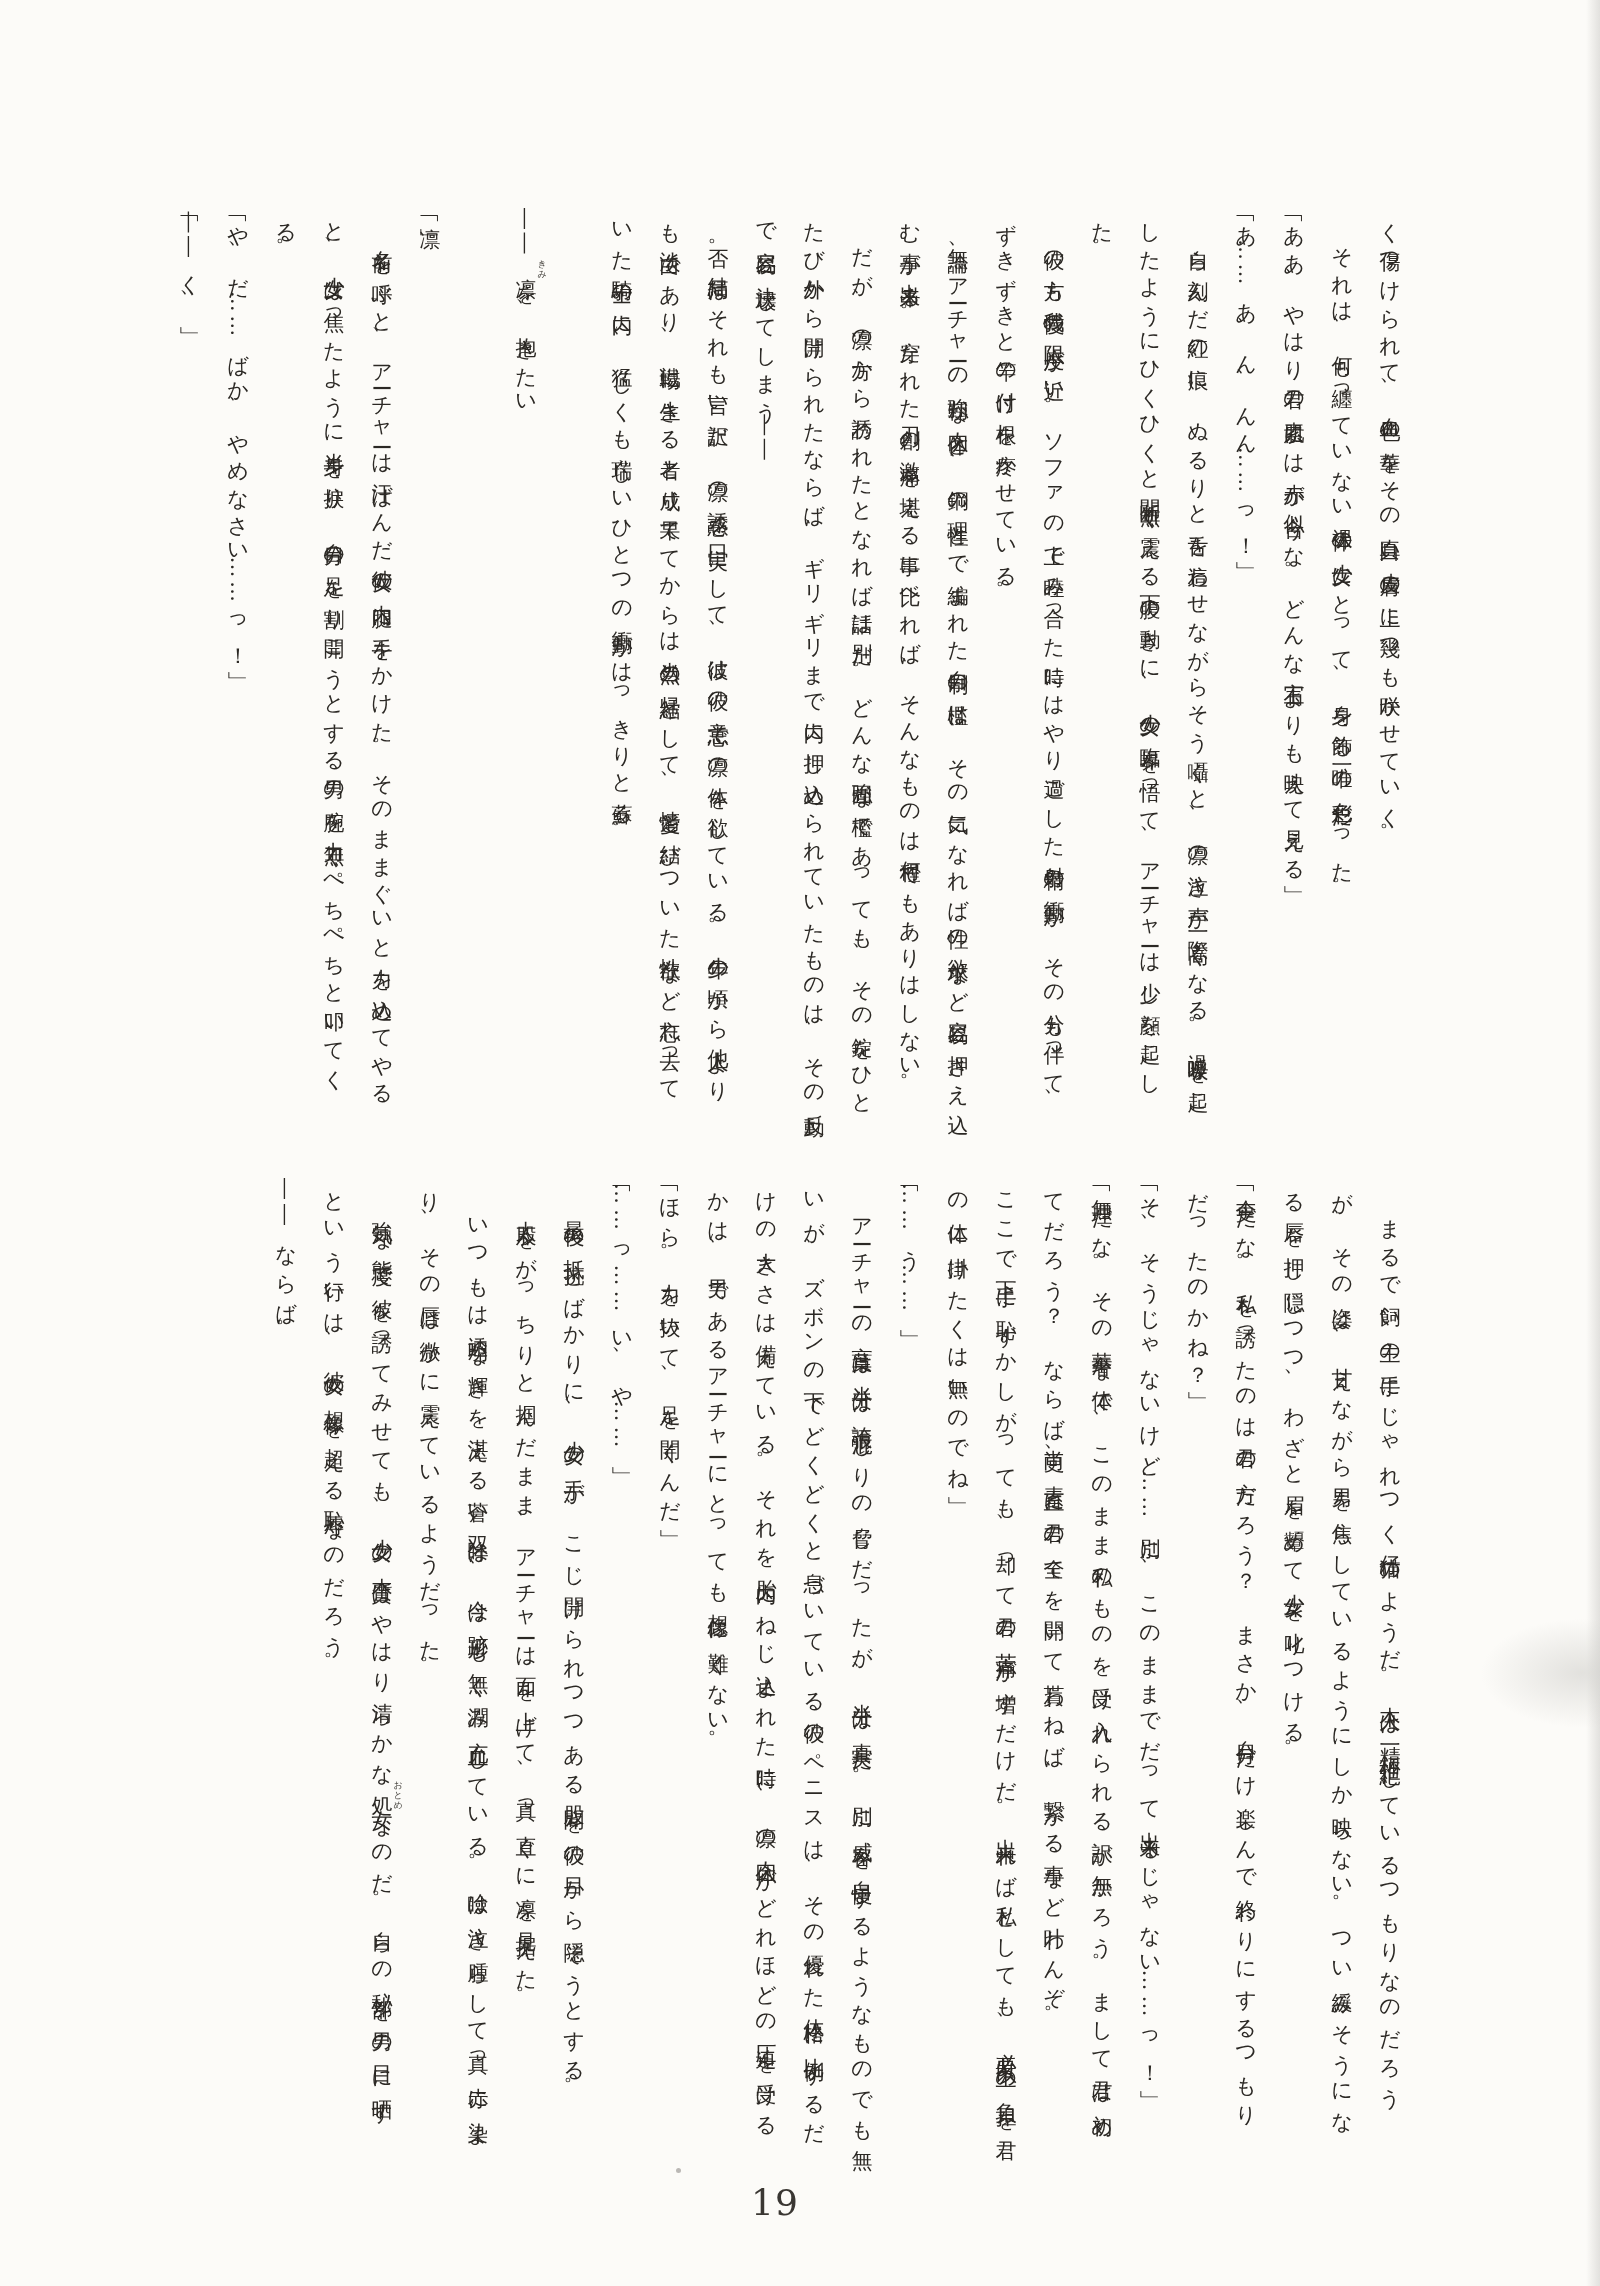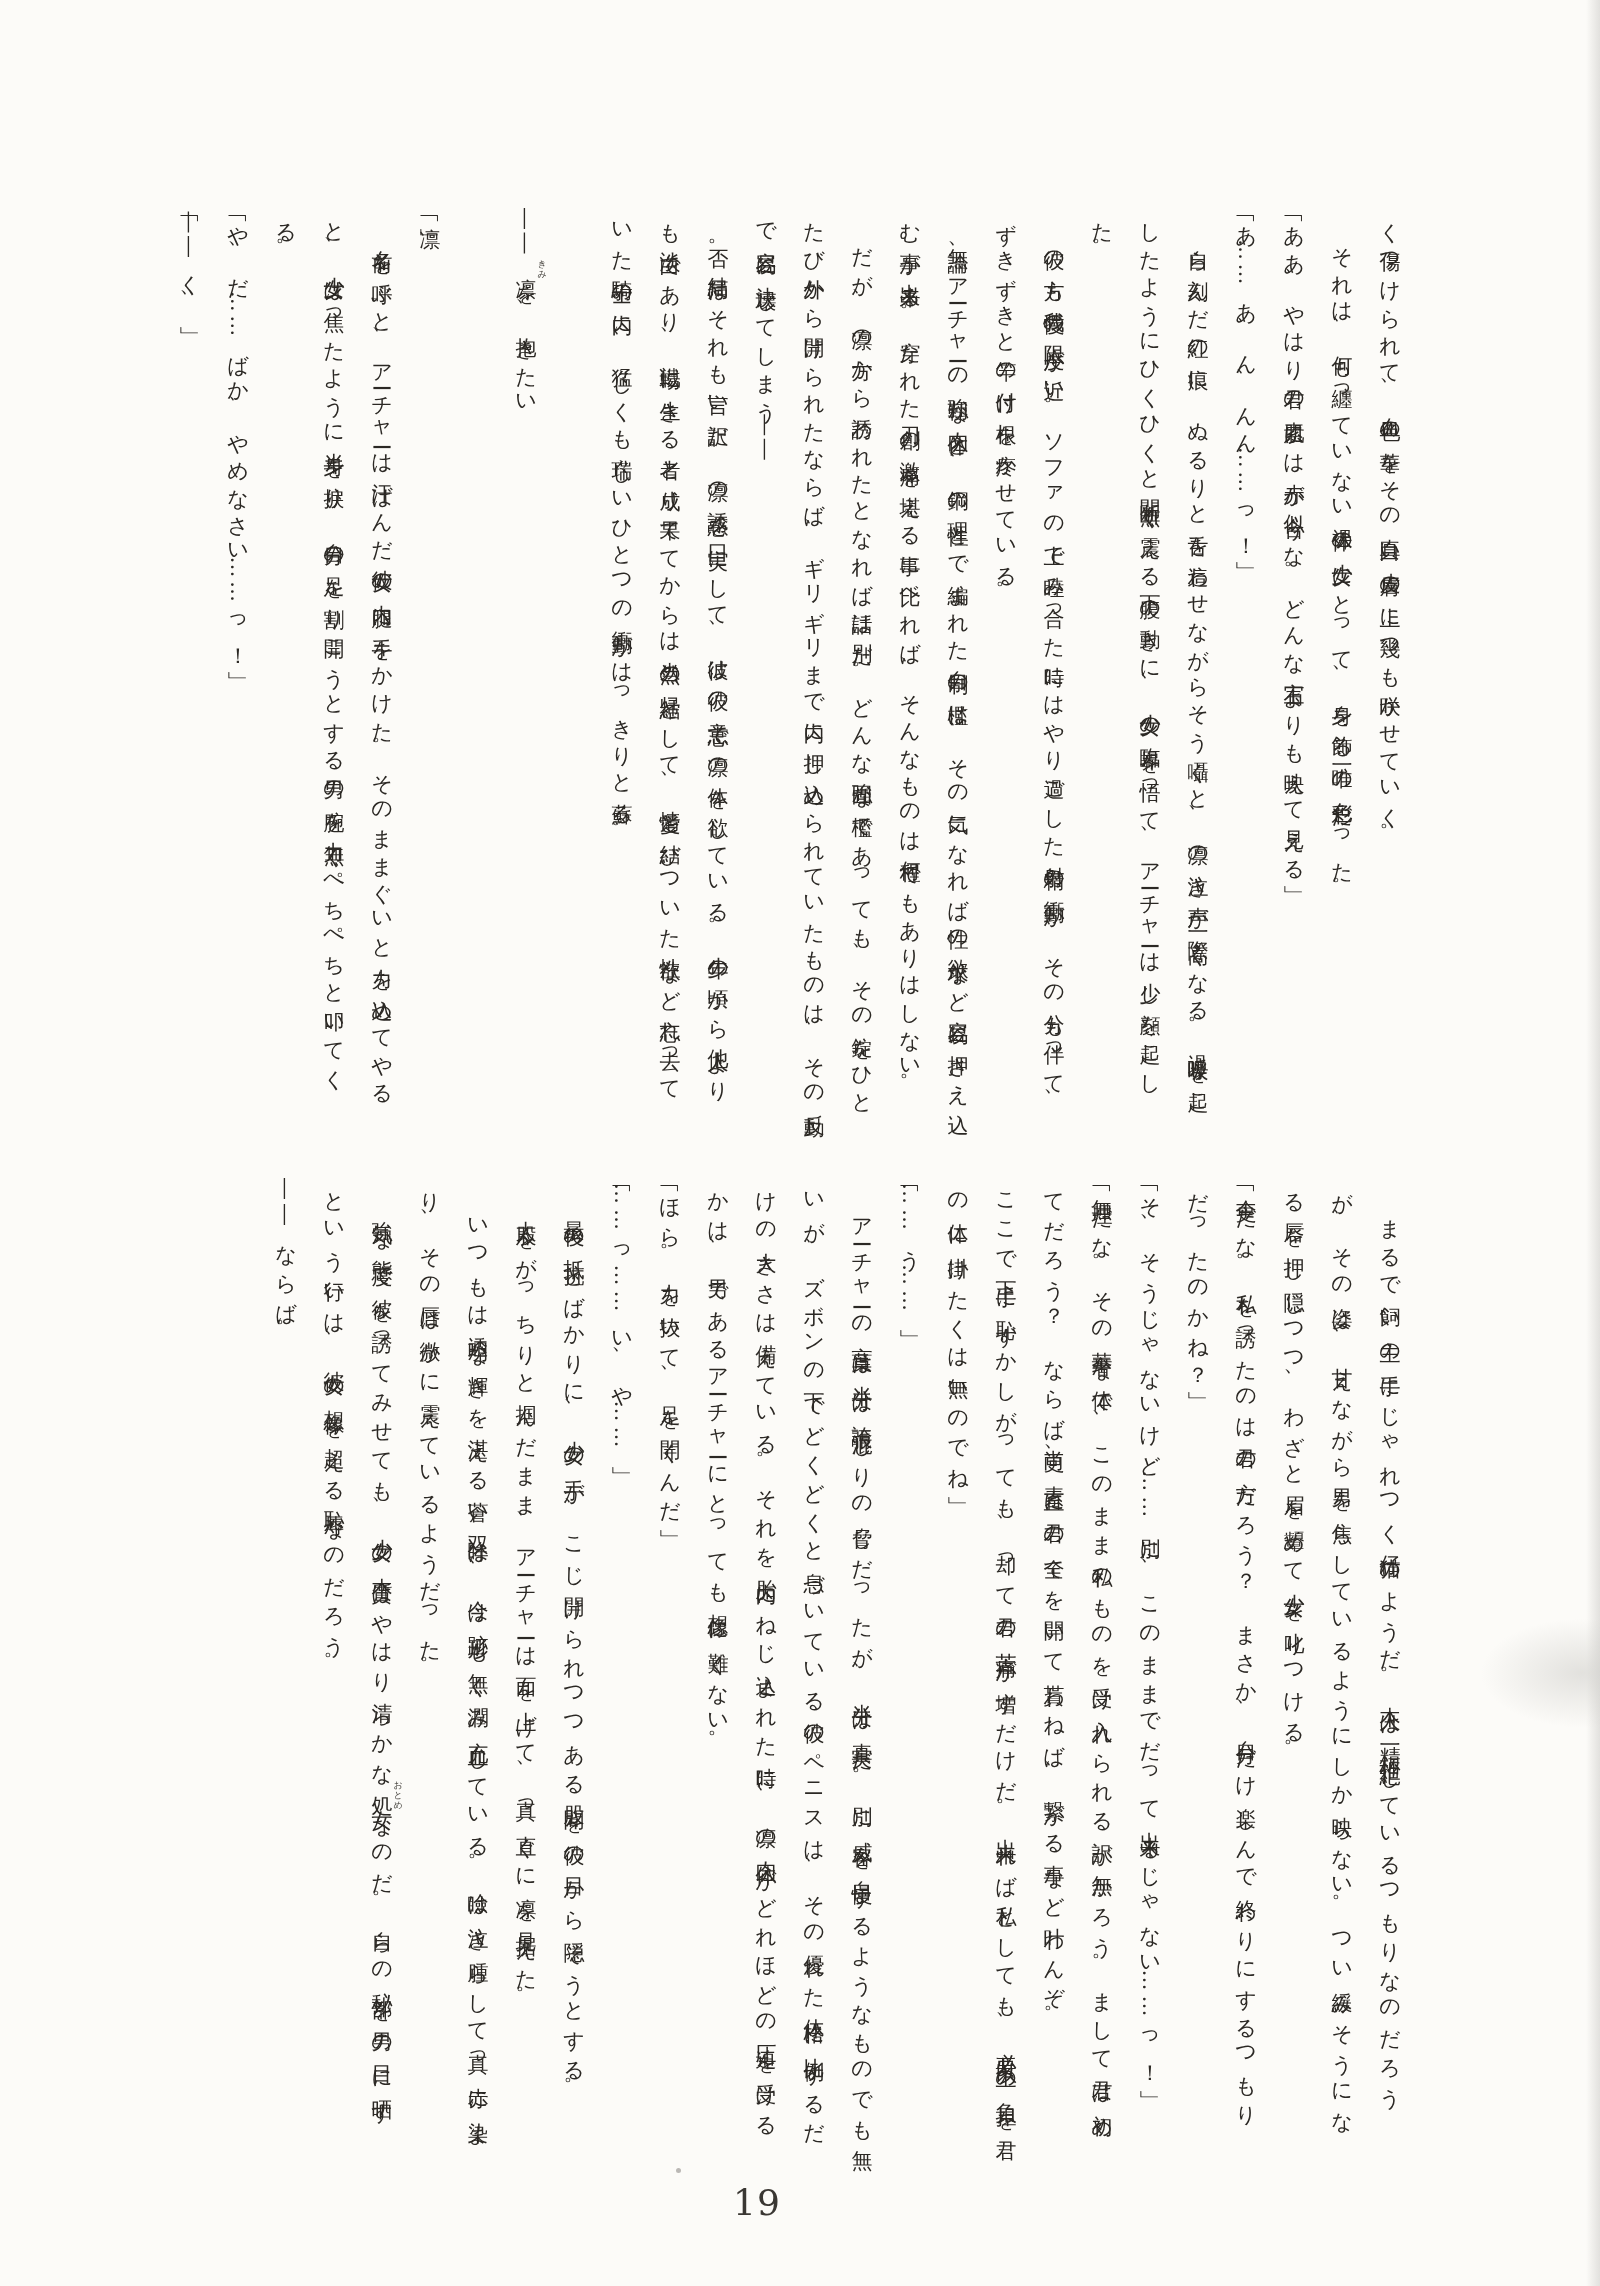--- a/index.html
+++ b/index.html
@@ -23,20 +23,21 @@
   #block2 { top: 1178px; right: 186px; height: 962px; letter-spacing: 5px; }
   .vblock p { margin: 0; padding: 0; }
   ruby rt {
     font-size: 9px;
     letter-spacing: 0;
     color: #4a4742;
   }
   #page-number {
     position: absolute;
     top: 2182px; left: 733px; width: 84px;
+    text-align: center;
     font-size: 36px;
     color: #3a3733;
     letter-spacing: 1px;
   }
   
   #edge-band {
     position: absolute; top: 0; right: 0;
     width: 14px; height: 100%;
     background: linear-gradient(to left, #dddcd9, rgba(221,220,217,0));
     opacity: 0.85;

